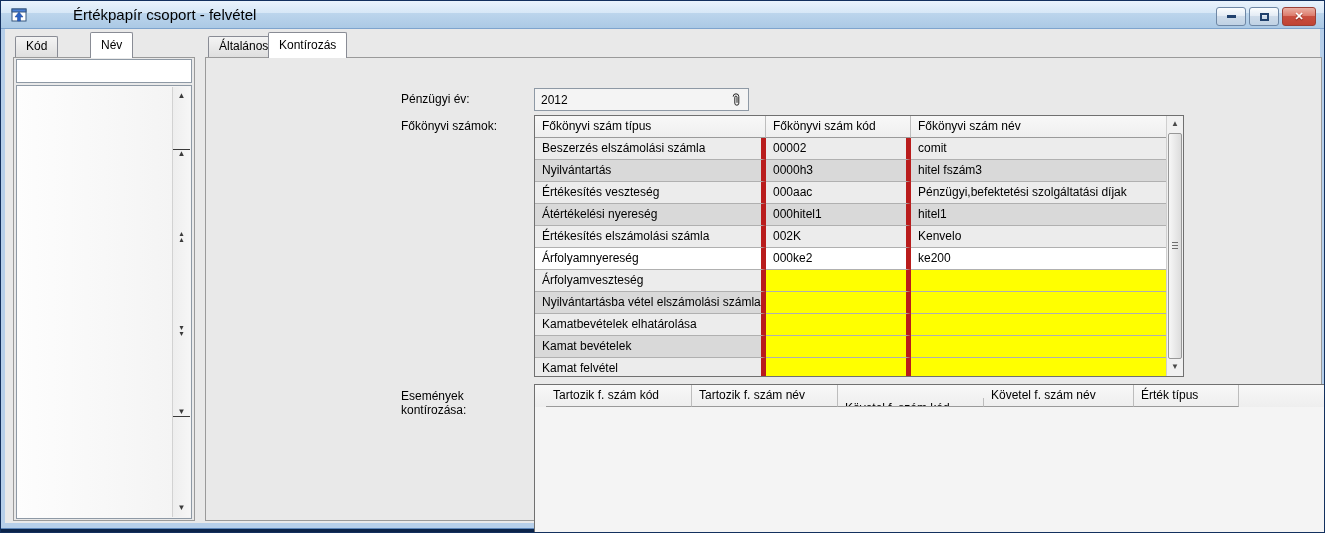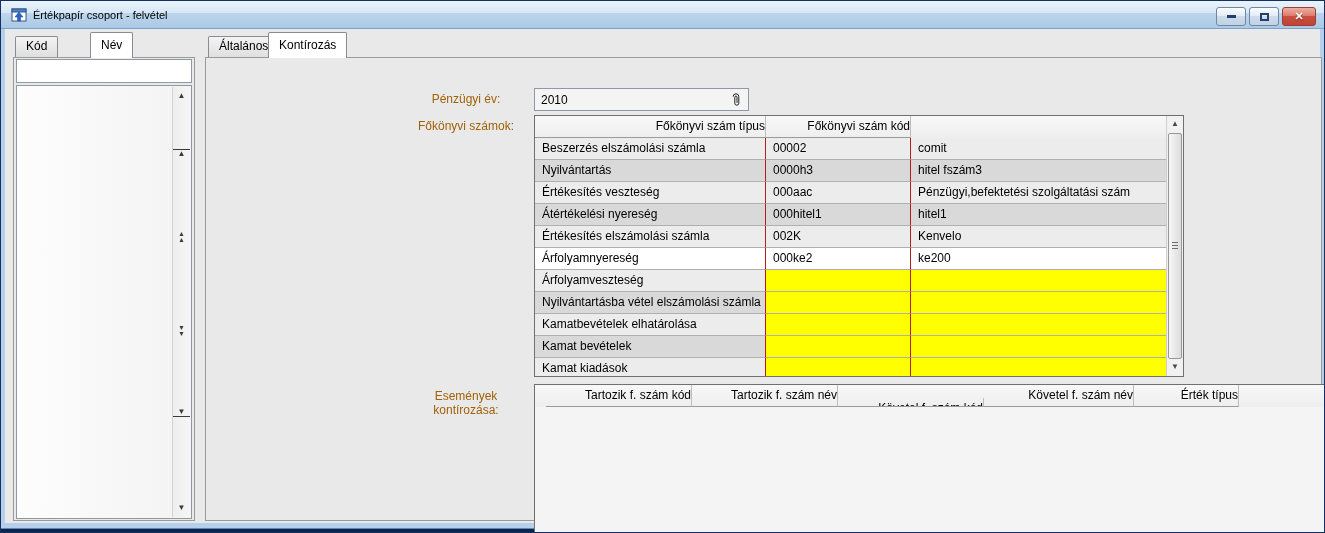--- a/index.html
+++ b/index.html
@@ -9,21 +9,21 @@
     font-family:"Liberation Sans",sans-serif;font-size:12px;color:#000;
     background:#b6cfea;border:1px solid #13305e;overflow:hidden;
   }
   
   .titlebar{
     position:absolute;left:0;top:0;right:0;height:28px;
     background:linear-gradient(#eaf3fc 0%,#d6e7f6 45%,#bcd5ec 46%,#abc9e5 100%);
     border-bottom:1px solid #7ea4cd;display:flex;align-items:center;
   }
   .title-icon{width:16px;height:16px;margin:0 6px 0 10px;}
-  .title-text{font-size:11px;color:#000;}
+  .title-text{font-size:15px;color:#000;margin-left:40px;}
   .win-buttons{position:absolute;right:8px;top:6px;display:flex;gap:3px;}
   .win-btn{
     width:30px;height:19px;border:1px solid #6e87a5;border-radius:3px;
     background:linear-gradient(#fbfdfe 0%,#e4ecf5 45%,#cfdcea 46%,#c0d2e4 100%);
     display:flex;align-items:center;justify-content:center;cursor:default;
   }
   .win-btn.close{
     width:34px;border-color:#9b3f35;
     background:linear-gradient(#eab0a4 0%,#dd7c6d 45%,#c94f40 46%,#c04434 100%);
     color:#fff;font-weight:bold;font-size:11px;text-shadow:0 1px 1px #7c241b;
@@ -72,43 +72,43 @@
     position:absolute;left:0;width:100%;text-align:center;
     color:#3a3a3a;font-size:8px;line-height:8px;cursor:default;
   }
   .sb-glyph .tri{display:block;line-height:6px;}
   .sb-glyph.lined-top .tri:first-child{border-top:1px solid #3a3a3a;padding-top:1px;}
   .sb-glyph.lined-bottom .tri:last-child{border-bottom:1px solid #3a3a3a;padding-bottom:1px;}
 
   
   .main-pane{position:absolute;left:196px;top:2px;right:4px;height:490px;}
   .main-page{left:4px;top:26px;right:0;width:1117px;height:464px;}
-  .fieldlabel{position:absolute;text-align:center;width:130px;color:#a16207;}
+  .fieldlabel{position:absolute;text-align:left;width:130px;color:#000000;}
   .year-input{
     position:absolute;left:333px;top:57px;width:215px;height:23px;
     background:#f4f4f4;border:1px solid #8e99a5;
     display:flex;align-items:center;padding:0 6px;z-index:4;
   }
   .year-input .val{flex:1;}
   .clip{width:12px;height:16px;}
 
   
   .grid{
     position:absolute;background:#fff;border:1px solid #707070;z-index:4;
     display:flex;overflow:hidden;
   }
   .grid-cols{flex:1;overflow:hidden;}
   .grid-header{display:flex;height:22px;background:linear-gradient(#f8f8f8,#eeeeee);}
   .hcell{
     border-right:1px solid #bdbdbd;border-bottom:1px solid #9a9a9a;
-    padding:3px 0 0 7px;white-space:nowrap;overflow:hidden;position:relative;cursor:default;text-align:right;
+    padding:3px 0 0 7px;white-space:nowrap;overflow:hidden;position:relative;cursor:default;
   }
   .grid-row{display:flex;height:22px;}
   .gcell{
-    border-right:1px solid #b91c1c;border-bottom:1px solid #b0b0b0;
+    border-right:5px solid #b91c1c;border-bottom:1px solid #b0b0b0;
     padding:3px 0 0 7px;white-space:nowrap;overflow:hidden;cursor:default;
   }
   .shade-light .gcell{background:#ececec;}
   .shade-dark .gcell{background:#d9d9d9;}
   .shade-selected .gcell{background:#ffffff;}
   .yellow .gcell.c2,.yellow .gcell.c3{background:#ffff00;}
 
   .ledger-grid{left:333px;top:84px;width:650px;height:262px;}
   .ledger-grid .c1{width:231px;}
   .ledger-grid .c2{width:145px;}
@@ -214,49 +214,50 @@
       <div class="tab" style="left:7px;">
         <span>Általános</span>
       </div>
       <div class="tab active" style="left:67px;">
         <span>Kontírozás</span>
       </div>
       <div class="page main-page"></div>
 
       <div class="fieldlabel label-row" style="left:200px;top:61px;">Pénzügyi év:</div>
       <div class="year-input">
-        <span class="val">2010</span>
+        <span class="val">2012</span>
         <svg class="clip" viewBox="0 0 12 16">
           <path d="M3.2 4.6 a2.8 2.8 0 0 1 5.6 0 v6.6 a2 2 0 0 1 -4 0 v-6 a1.1 1.1 0 0 1 2.2 0 v5.6" fill="none" stroke="#222" stroke-width="1"></path>
         </svg>
       </div>
 
       <div class="fieldlabel label-row" style="left:200px;top:88px;">Főkönyvi számok:</div>
 
       <div class="grid ledger-grid">
         <div class="grid-cols">
           <div class="grid-header">
             <div class="hcell c1">Főkönyvi szám típus</div>
             <div class="hcell c2">Főkönyvi szám kód</div>
+            <div class="hcell c3">Főkönyvi szám név</div>
           </div>
           <div>
               <div class="grid-row shade-light">
     <div class="gcell c1">Beszerzés elszámolási számla</div>
     <div class="gcell c2">00002</div>
     <div class="gcell c3">comit</div>
   </div>
               <div class="grid-row shade-dark">
     <div class="gcell c1">Nyilvántartás</div>
     <div class="gcell c2">0000h3</div>
     <div class="gcell c3">hitel fszám3</div>
   </div>
               <div class="grid-row shade-light">
     <div class="gcell c1">Értékesítés veszteség</div>
     <div class="gcell c2">000aac</div>
-    <div class="gcell c3">Pénzügyi,befektetési szolgáltatási szám</div>
+    <div class="gcell c3">Pénzügyi,befektetési szolgáltatási díjak</div>
   </div>
               <div class="grid-row shade-dark">
     <div class="gcell c1">Átértékelési nyereség</div>
     <div class="gcell c2">000hitel1</div>
     <div class="gcell c3">hitel1</div>
   </div>
               <div class="grid-row shade-light">
     <div class="gcell c1">Értékesítés elszámolási számla</div>
     <div class="gcell c2">002K</div>
     <div class="gcell c3">Kenvelo</div>
@@ -280,21 +281,21 @@
     <div class="gcell c1">Kamatbevételek elhatárolása</div>
     <div class="gcell c2"></div>
     <div class="gcell c3"></div>
   </div>
               <div class="grid-row shade-dark yellow">
     <div class="gcell c1">Kamat bevételek</div>
     <div class="gcell c2"></div>
     <div class="gcell c3"></div>
   </div>
               <div class="grid-row shade-light yellow">
-    <div class="gcell c1">Kamat kiadások</div>
+    <div class="gcell c1">Kamat felvétel</div>
     <div class="gcell c2"></div>
     <div class="gcell c3"></div>
   </div>
             </div>
         </div>
         <div class="vscroll">
           <div class="vs-arrow up">▲</div>
           <div class="vs-thumb">
             <div class="vs-grip"></div>
           </div>

